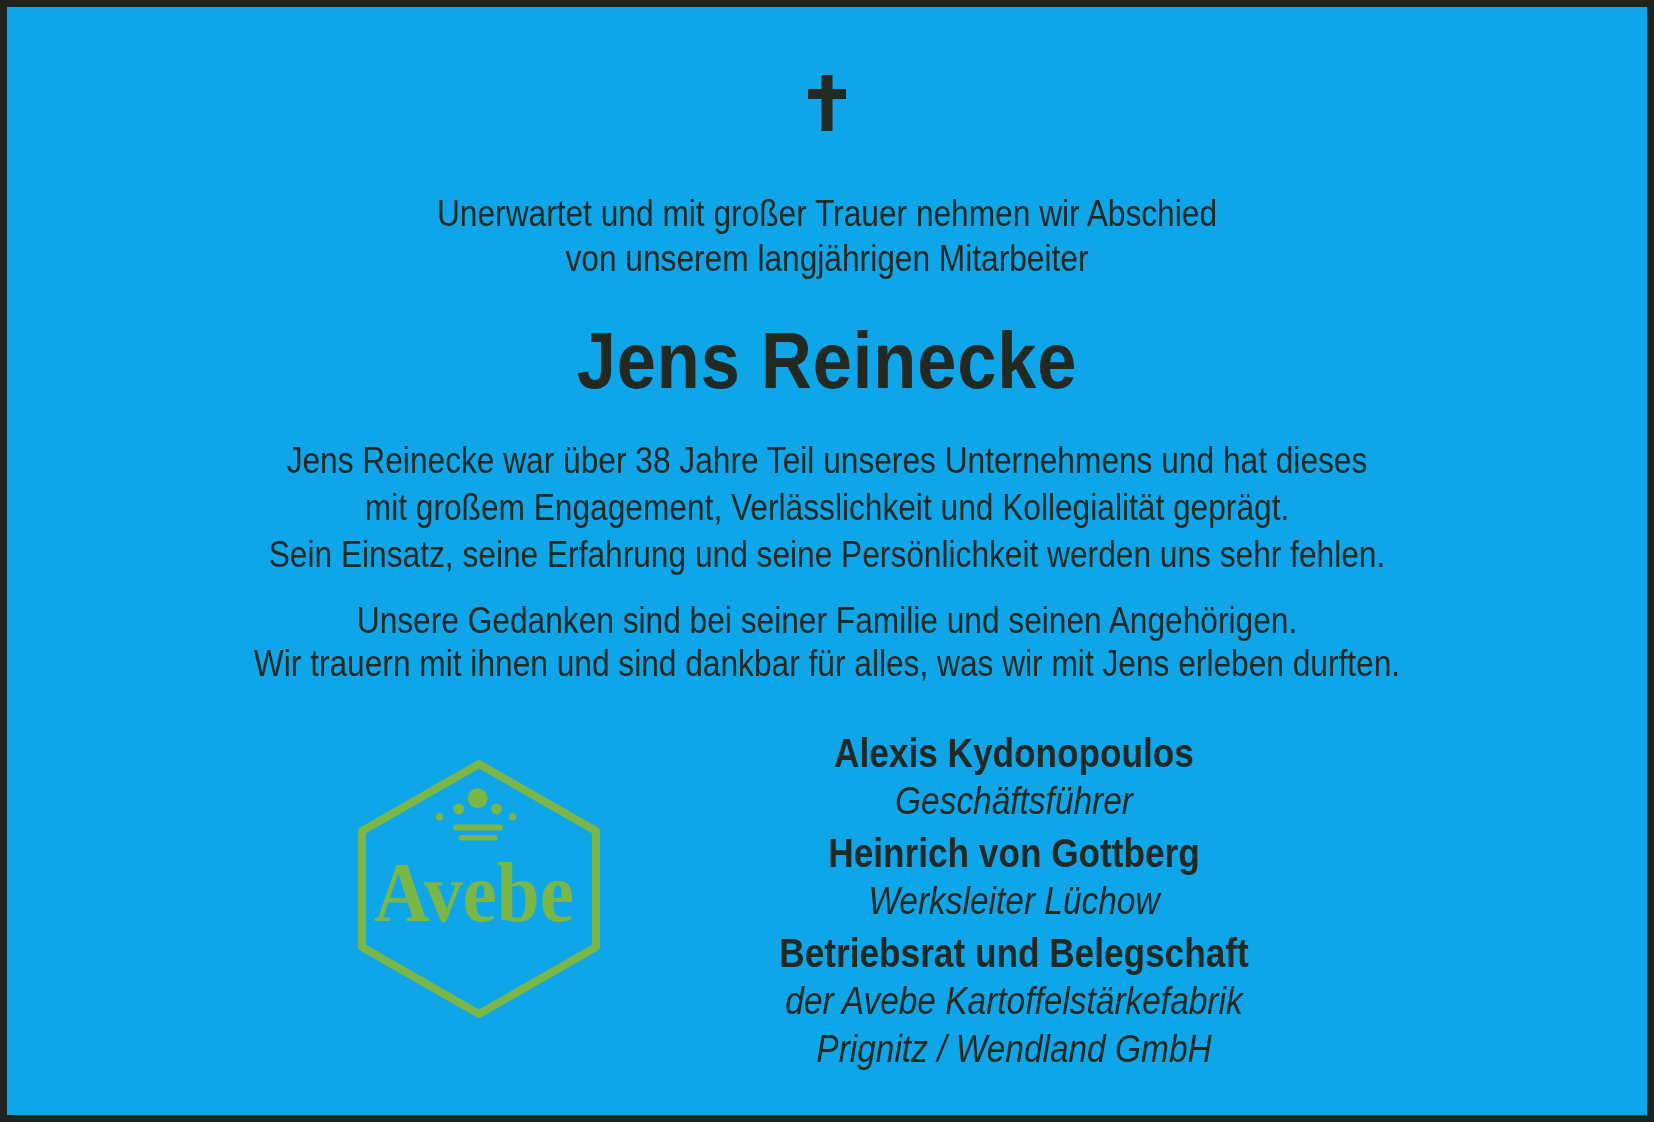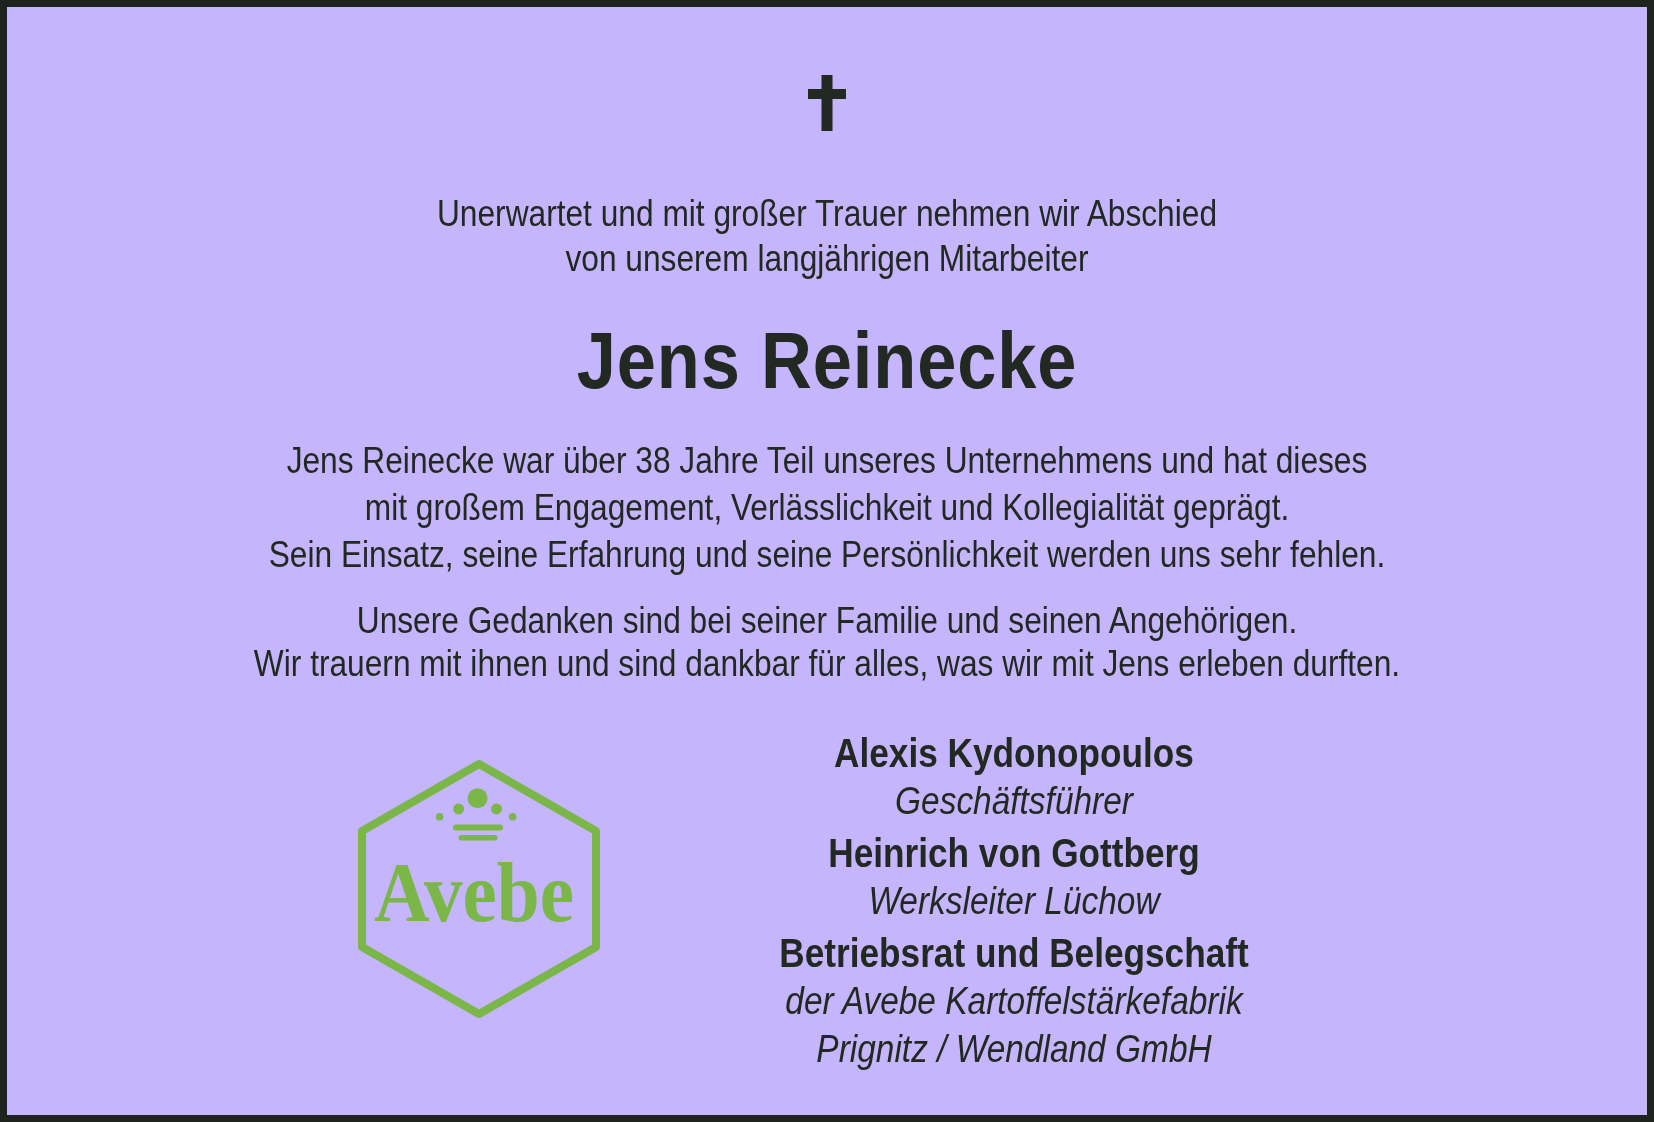--- a/index.html
+++ b/index.html
@@ -1,21 +1,21 @@
 <!DOCTYPE html>
 <html style="--ink: #222822; --border: #1e231f; --green: #7ab648;"><head>
 <meta charset="utf-8">
 <style>
   html, body { margin: 0; padding: 0; background: #ffffff; }
   .card {
     position: relative;
     width: 1654px;
     height: 1122px;
     box-sizing: border-box;
-    background: #c4b5fd;
+    background: #0ea5e9;
     border: 7px solid var(--border, #1e231f);
     font-family: "Liberation Sans", sans-serif;
     color: var(--ink, #222822);
     overflow: hidden;
   }
   .condensed { transform: scaleX(0.88); transform-origin: 50% 0; }
 
   .cross {
     position: absolute;
     left: 50%;

